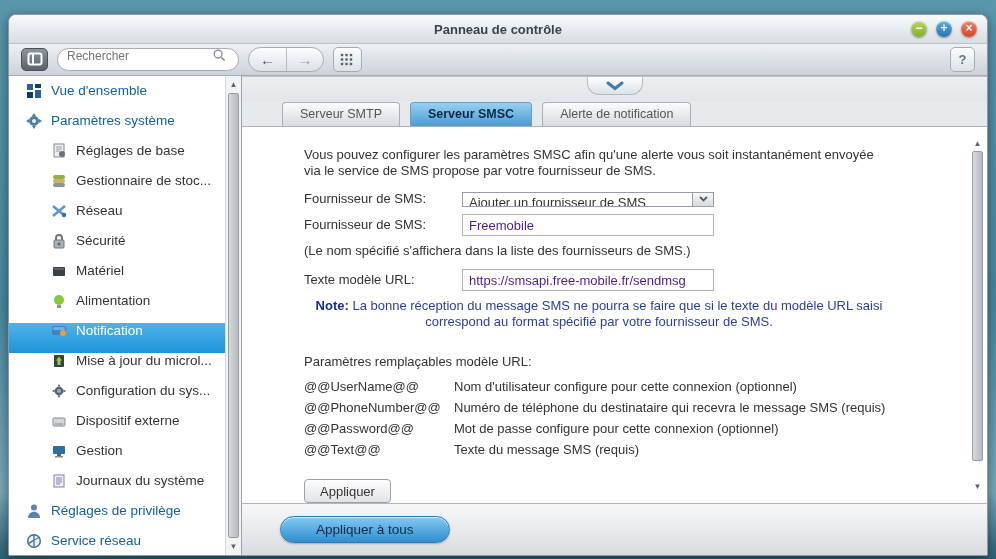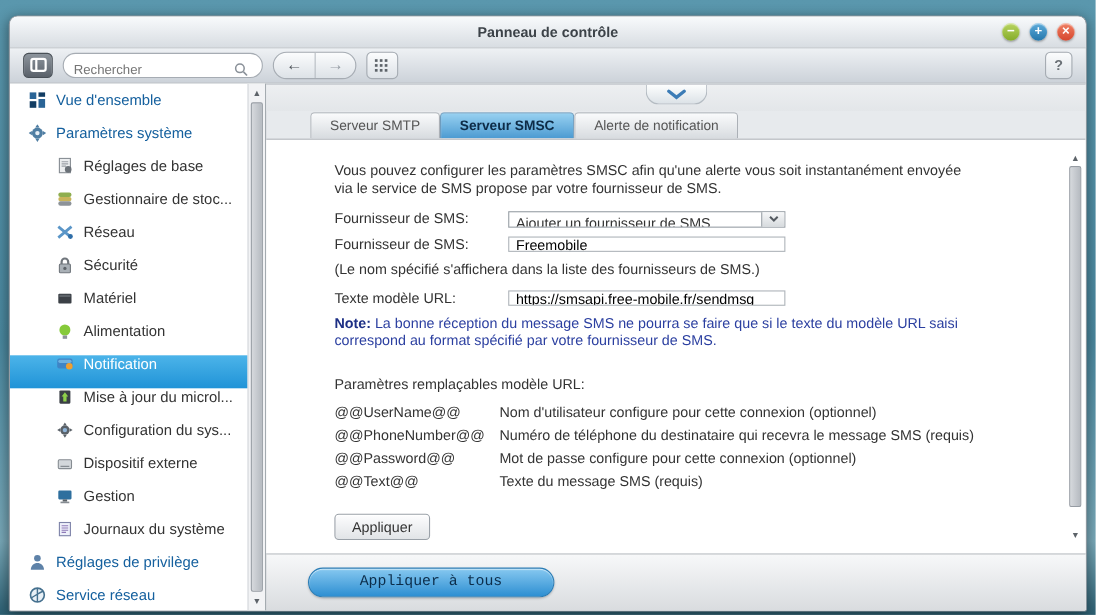--- a/index.html
+++ b/index.html
@@ -37,21 +37,21 @@
     border-bottom:1px solid #a6acb3; display:flex; align-items:center;
     padding:0 12px; gap:9px;
   }
   .sb-toggle {
     width:27px; height:23px; border-radius:5px; border:1px solid #495057;
     background:linear-gradient(#8d959d,#5a616a);
     display:flex; align-items:center; justify-content:center; cursor:pointer;
   }
   .search {
     width:182px; height:23px; background:#fff; border:1px solid #a6acb3;
-    border-radius:12px; display:flex; align-items:flex-end; padding:0 9px;
+    border-radius:12px; display:flex; align-items:flex-start; padding:0 9px;
   }
   .search input { border:none; outline:none; flex:1; font-size:12px; color:#555; background:transparent; font-family:inherit; min-width:0; }
   .navpill {
     display:flex; height:25px; border:1px solid #a6acb3; border-radius:13px;
     overflow:hidden; background:linear-gradient(#fbfcfd,#dde2e7);
   }
   .nav-btn { width:37px; text-align:center; line-height:24px; font-size:15px; color:#4e545a; cursor:pointer; }
   .nav-btn.fwd { border-left:1px solid #b7bcc2; color:#989fa6; }
   .apps-btn {
     width:29px; height:25px; border:1px solid #a6acb3; border-radius:5px;
@@ -87,62 +87,62 @@
   .sidebar .thumb { top:17px; bottom:17px; }
   
   .main { flex:1; display:flex; flex-direction:column; background:#e7eaed; min-width:0; }
   .main-top { height:25px; flex:0 0 25px; border-top:1px solid #c0c5ca; position:relative; background:linear-gradient(#edeff1,#e3e6e9); }
   .collapse-tab {
     position:absolute; left:50%; top:0; transform:translateX(-50%);
     width:56px; height:18px; background:linear-gradient(#fdfefe,#dce2e7);
     border:1px solid #b4bbc2; border-top:none; border-radius:0 0 12px 12px;
     display:flex; align-items:center; justify-content:center; cursor:pointer;
   }
-  .tabrow { height:25px; flex:0 0 25px; display:flex; gap:0; padding-left:40px; align-items:flex-end; }
+  .tabrow { height:25px; flex:0 0 25px; display:flex; gap:10px; padding-left:40px; align-items:flex-end; }
   .tab {
     height:24px; line-height:23px; padding:0 17px; font-size:12.5px; color:#555;
     background:linear-gradient(#fafbfc,#d7dbdf); border:1px solid #abb0b6;
     border-bottom:none; border-radius:4px 4px 0 0; cursor:pointer; white-space:nowrap;
   }
   .tab.active {
     background:linear-gradient(#98d1f1,#4b9ad1); color:#0d2b47; font-weight:bold;
     border-color:#6e9cbe;
   }
   .panel {
     flex:1; background:#fff; border-top:1px solid #abb0b6; position:relative;
     padding:20px 40px 0 62px; font-size:13px; line-height:16px; overflow:hidden;
   }
   .intro { max-width:570px; margin-bottom:12px; }
   .form-row { display:flex; align-items:center; margin-bottom:7px; }
   .form-label { width:158px; flex:0 0 158px; }
   .select-box { width:252px; height:15px; border:1px solid #979ea5; background:#fff; display:flex; align-items:stretch; cursor:pointer; }
   .select-text { flex:1; padding:2px 0 0 6px; color:#333; white-space:nowrap; overflow:hidden; }
   .select-arrow { width:21px; border-left:1px solid #979ea5; background:linear-gradient(#f6f7f8,#d7dbde); display:flex; align-items:center; justify-content:center; }
-  .text-input { width:252px; height:14px; border:1px solid #aeb4ba; padding:0 6px; font-size:13px; color:#000000; font-family:inherit; outline:none; }
+  .text-input { width:252px; height:22px; border:1px solid #aeb4ba; padding:0 6px; font-size:13px; color:#4c1d95; font-family:inherit; outline:none; }
   .hint { margin:3px 0 10px; }
-  .note { max-width:590px; color:#2b3fa0; margin:5px 0 24px; }
+  .note { max-width:590px; color:#2b3fa0; margin:5px 0 24px;text-align:center; }
   .note .note-prefix { font-weight:bold; color:#1d2f85; }
   .params-title { margin-bottom:9px; }
   .param-row { display:flex; margin-bottom:5px; }
   .param-code { width:150px; flex:0 0 150px; }
   .apply-btn {
     margin-top:16px; height:24px; padding:0 15px; border:1px solid #9aa1a8; border-radius:4px;
     background:linear-gradient(#fdfdfe,#e1e4e7); font-size:13px; color:#333;
     font-family:inherit; cursor:pointer; box-shadow:inset 0 1px 0 #fff;
   }
   .main-scroll { position:absolute; right:2px; top:8px; bottom:8px; width:15px; background:transparent; border-left:none; }
   .main-scroll .thumb { top:16px; bottom:34px; }
   .footer {
     height:52px; flex:0 0 52px; background:linear-gradient(#f7f8f9,#d9dcdf);
     border-top:1px solid #b3b7bb; display:flex; align-items:center; padding-left:38px;
   }
   .apply-all-btn {
-    height:27px; padding:0 46px; border-radius:14px; border:1px solid #2a7cb5;
+    height:27px; padding:0 35px; border-radius:14px; border:1px solid #2a7cb5;
     background:linear-gradient(#86c8f0,#2e8fd2); color:#0c2d4a; font-size:13.5px;
-    font-family:Liberation Mono, monospace; cursor:pointer; box-shadow:inset 0 1px 1px rgba(255,255,255,.65), 0 1px 2px rgba(0,0,0,.25);
+    font-family:Liberation Sans, sans-serif; cursor:pointer; box-shadow:inset 0 1px 1px rgba(255,255,255,.65), 0 1px 2px rgba(0,0,0,.25);
   }
 </style>
 </head>
 <body>
 
 <div class="window">
 
   <div class="titlebar">
     <span class="title">Panneau de contrôle</span>
     <div class="win-btns">

